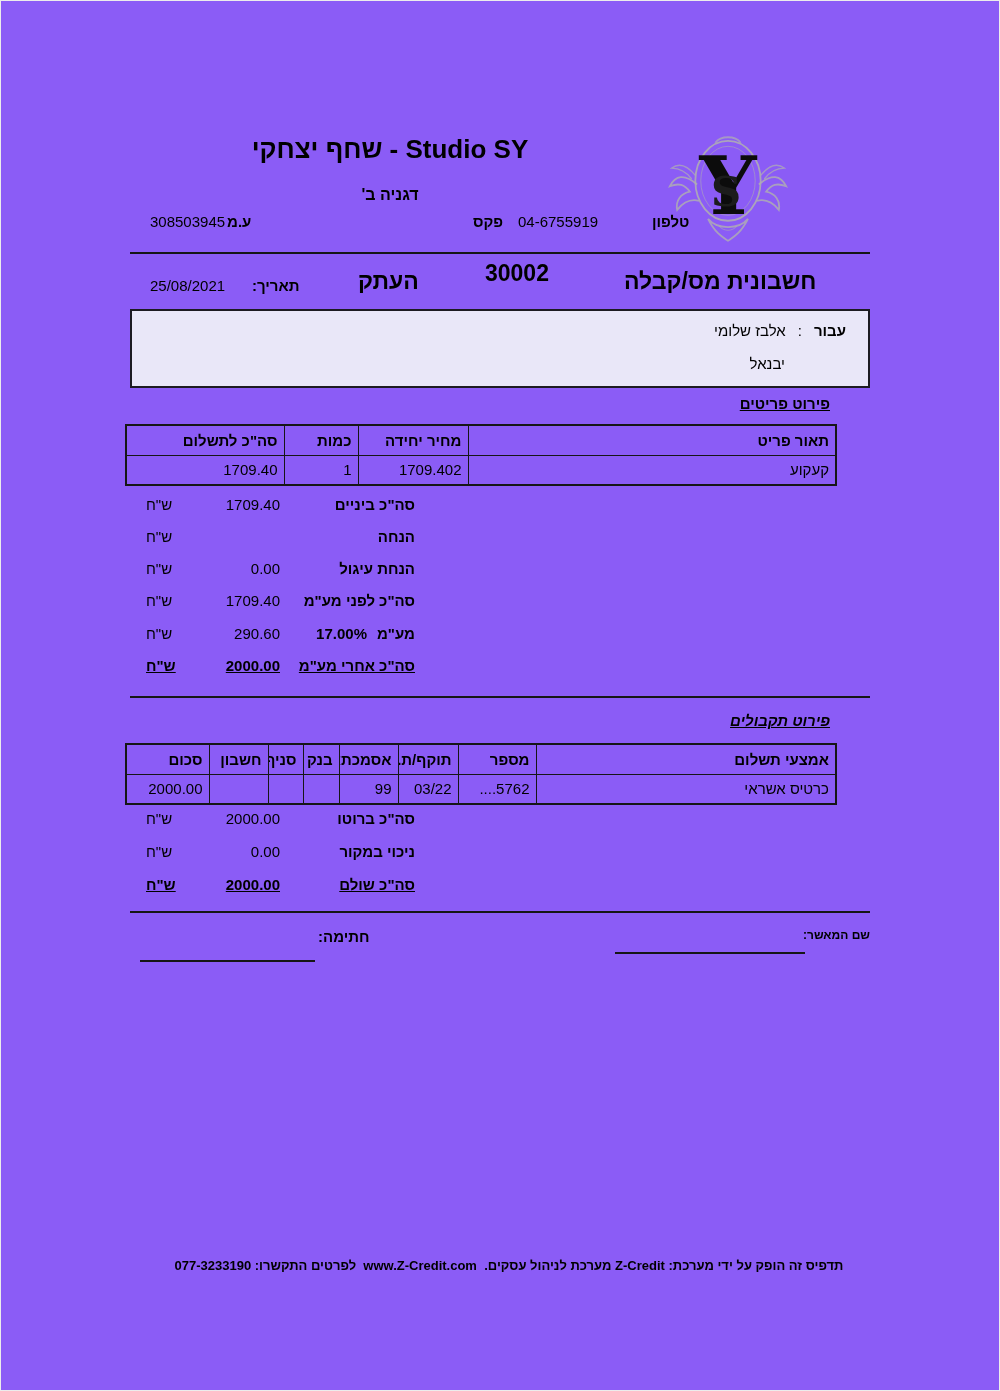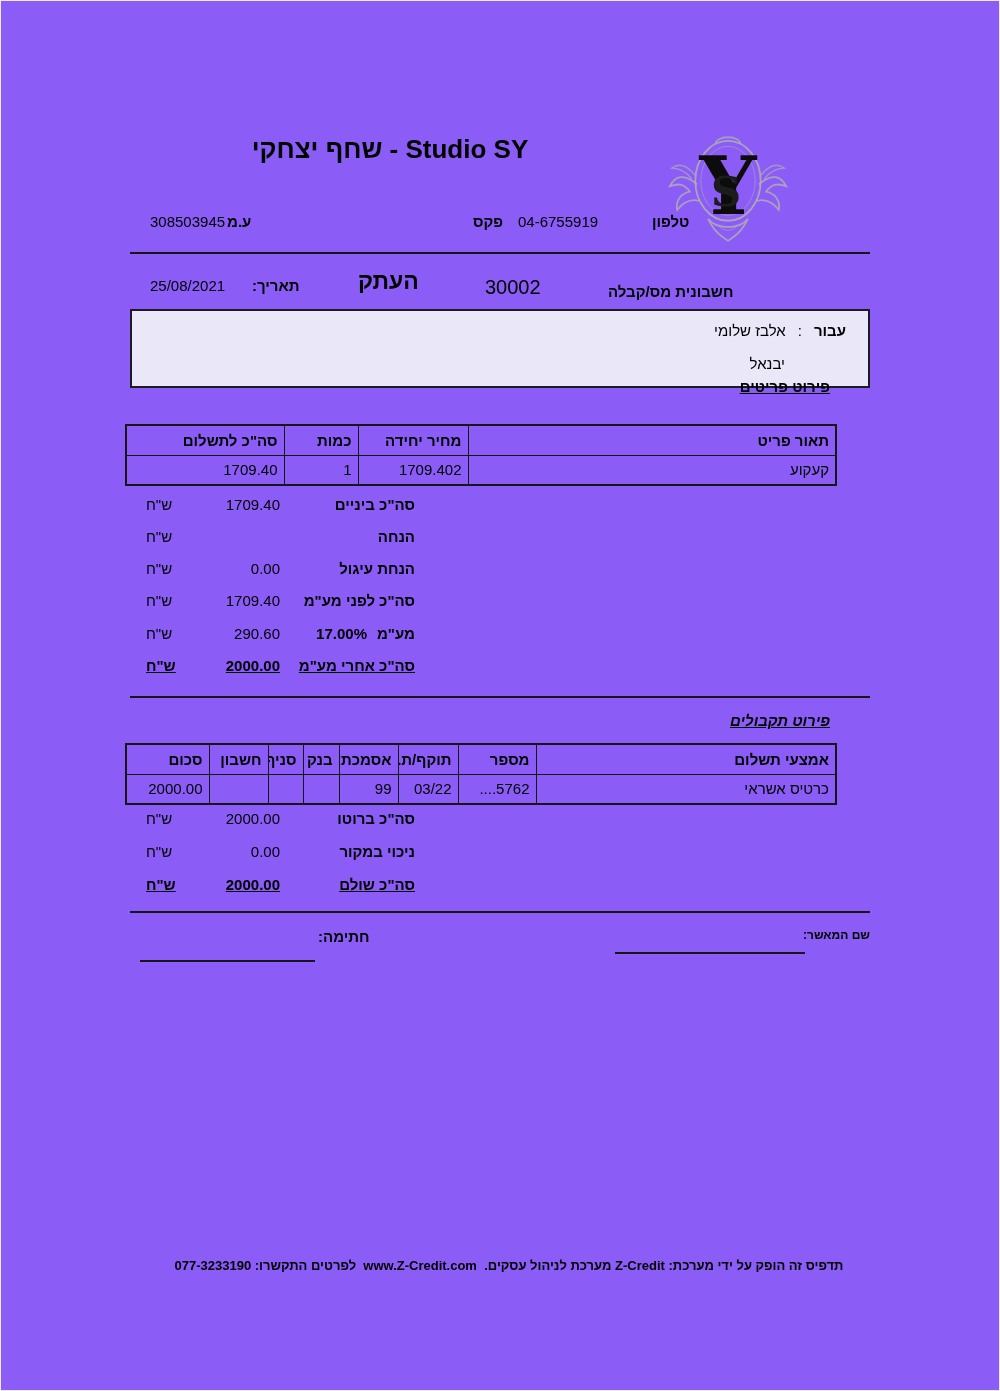--- a/index.html
+++ b/index.html
@@ -19,22 +19,22 @@
 
   
   .biz-name { left:110px; top:134px; width:560px; text-align:center; font-size:26px; font-weight:bold; }
   .biz-addr { left:110px; top:186px; width:560px; text-align:center; font-size:16px; font-weight:bold; }
   .hline { top:213px; font-size:15px; white-space:nowrap; }
 
   
   .logo { left:663px; top:130px; width:130px; height:118px; }
 
   
-  .doc-title  { left:608px; top:268px; font-size:15px; font-weight:bold; white-space:nowrap;margin-top:15px; }
-  .doc-number { left:485px; top:276px; font-size:20px; font-weight:normal; }
+  .doc-title  { left:624px; top:268px; font-size:23px; font-weight:bold; white-space:nowrap; }
+  .doc-number { left:485px; top:260px; font-size:23px; font-weight:bold; }
   .copy-label { left:358px; top:268px; font-size:23px; font-weight:bold; }
   .date-label { left:252px; top:277px; font-size:15px; font-weight:bold; }
   .date-value { left:150px; top:277px; font-size:15px; }
 
   
   .cust-box { left:130px; top:309px; width:740px; height:79px; background:#e9e7f8; border:2px solid #1c1b22; }
   .cust-line1 { position:absolute; right:22px; top:11px; font-size:15px; display:flex; gap:12px; }
   .cust-line2 { position:absolute; right:83px; top:44px; font-size:15px; }
 
   
@@ -62,20 +62,21 @@
 
   
   .footer { position:absolute; left:9px; top:1258px; width:1000px; text-align:center; font-size:13px; font-weight:bold; }
 </style>
 </head>
 <body>
 
 <div class="page">
 
   <div class="abs biz-name">Studio SY - שחף יצחקי</div>
+  <div class="abs biz-addr">דגניה ב'</div>
 
   <span class="abs hline b" style="left:652px;">טלפון</span>
   <span class="abs hline ltr" style="left:518px;">04-6755919</span>
   <span class="abs hline b" style="left:473px;">פקס</span>
   <span class="abs hline b" style="left:227px;">ע.מ</span>
   <span class="abs hline ltr" style="left:150px;">308503945</span>
 
   <div class="abs logo">
     <svg viewBox="0 0 140 130" width="130" height="118">
       <g fill="none" stroke="#b0b0b0">
@@ -104,21 +105,21 @@
 
   <div class="abs cust-box">
     <div class="cust-line1">
       <span class="b">עבור</span>
       <span>:</span>
       <span>אלבז שלומי</span>
     </div>
     <div class="cust-line2">יבנאל</div>
   </div>
 
-  <div class="sec-heading" style="top:378px;text-align:right;">פירוט פריטים</div>
+  <div class="sec-heading" style="top:395px;text-align:right;">פירוט פריטים</div>
 
   <table class="grid items-table">
     <colgroup>
         <col style="width:368px">
         <col style="width:110px">
         <col style="width:74px">
         <col style="width:158px">
       </colgroup>
     <tbody>
         <tr>

